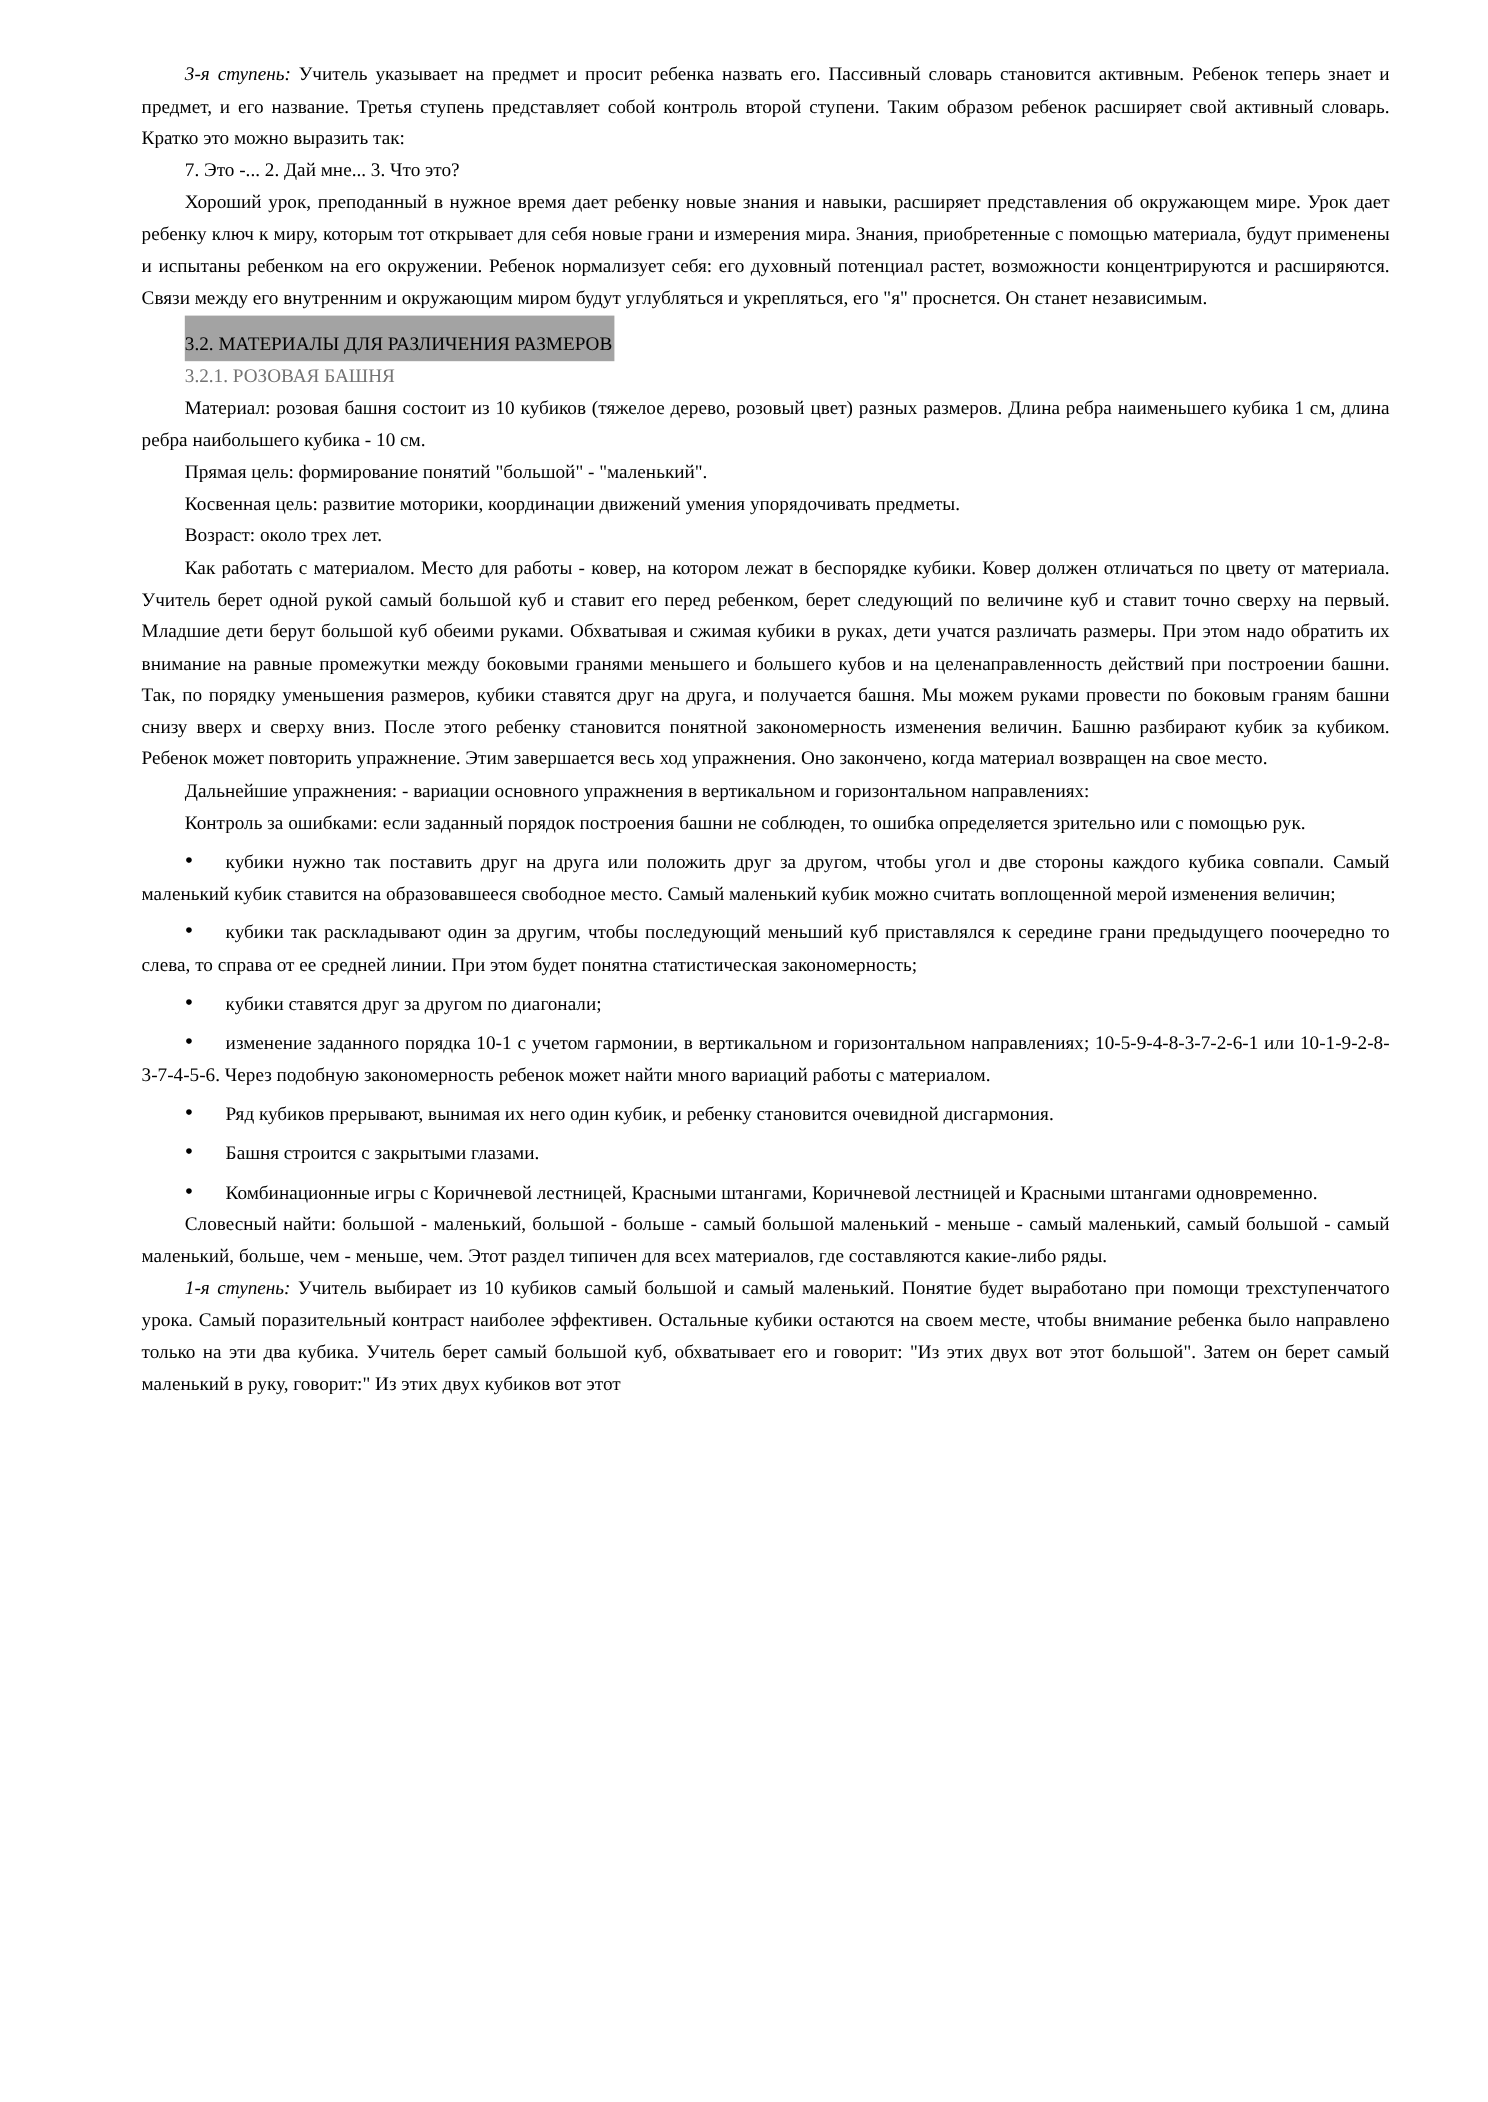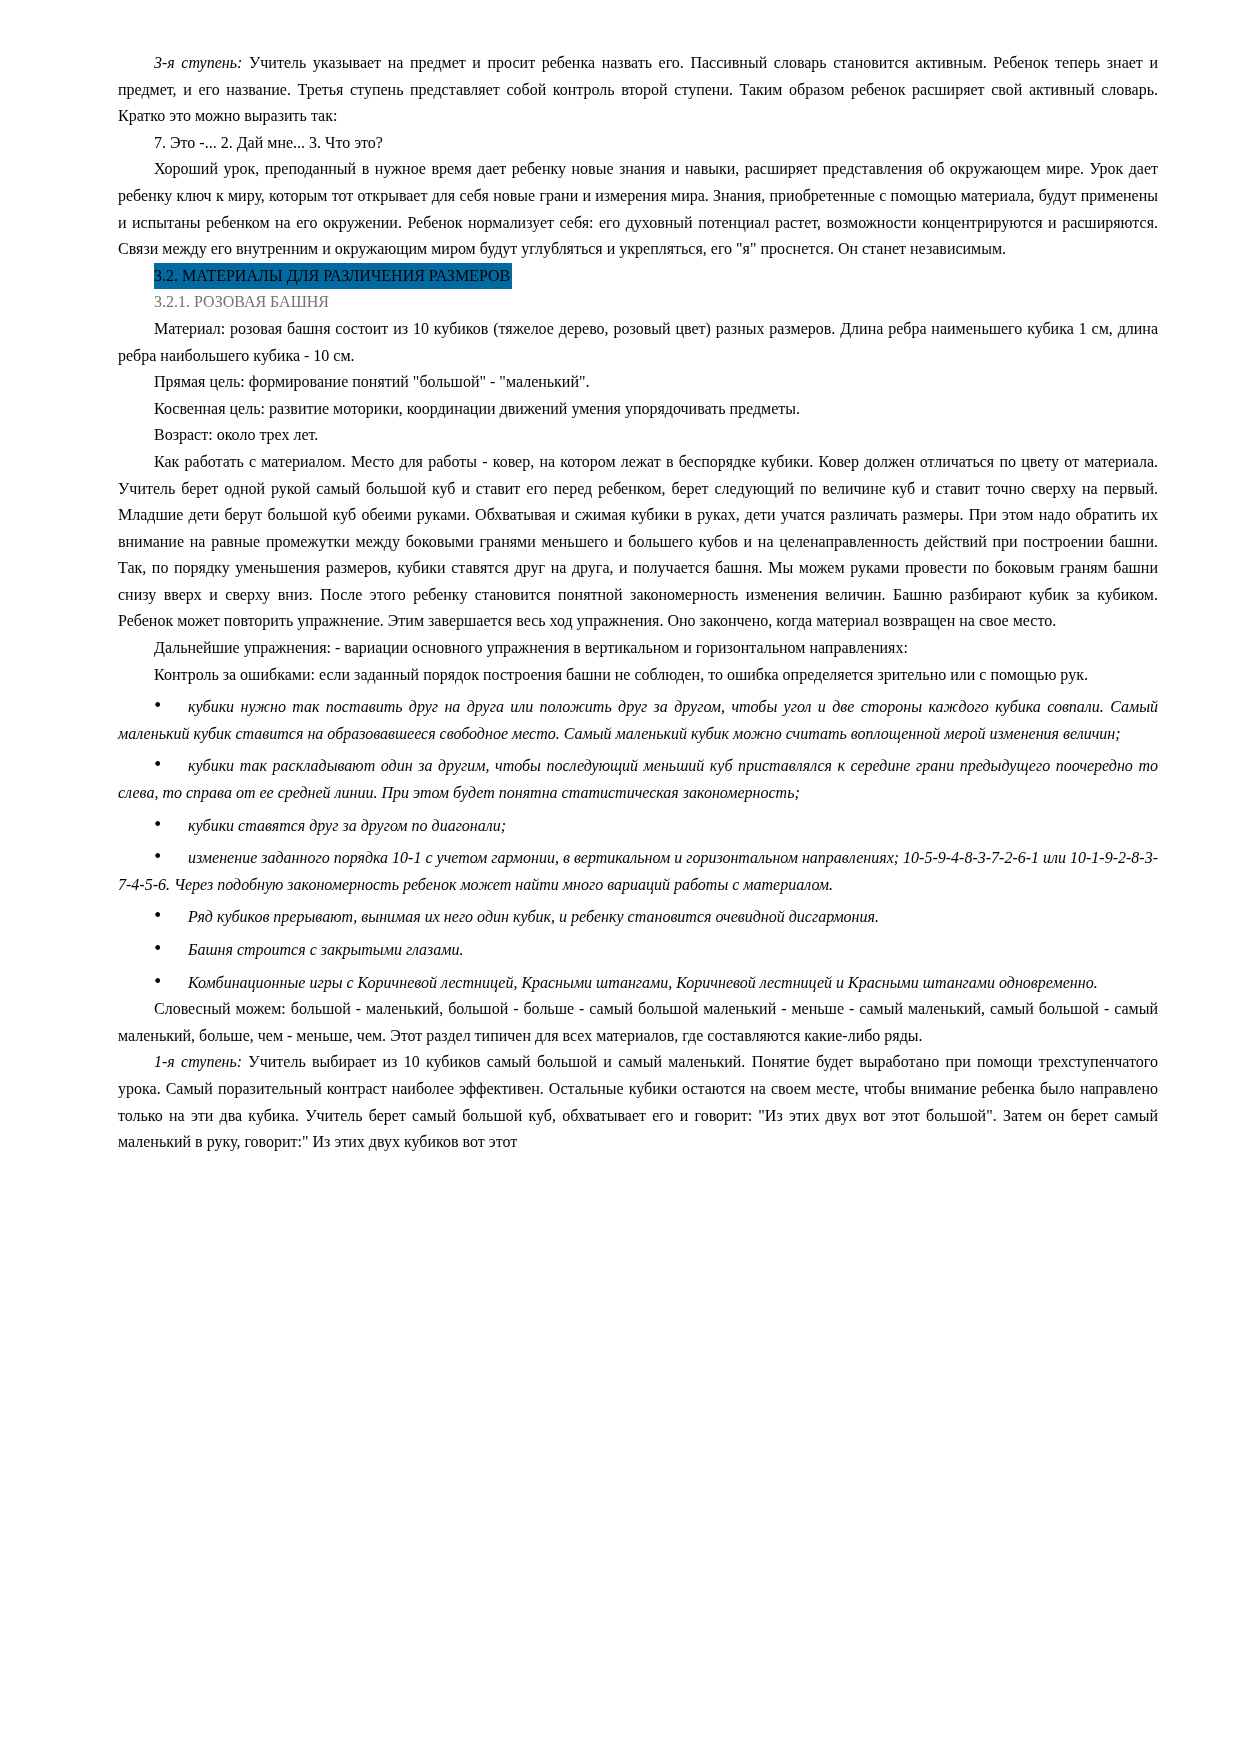--- a/index.html
+++ b/index.html
@@ -7,28 +7,27 @@
   .page {
     position: absolute; left: 118px; top: 50px; width: 1040px;
     font-family: "Liberation Serif", "DejaVu Serif", serif;
     font-size: 16px; line-height: 26.6px; color: #000;
     text-align: justify;
   }
   .p { margin: 0; text-indent: 36px; }
   .em { font-style: italic; }
   .u { }
   .h2 {
-    display: inline-block; background: #0369a1; margin-left: 36px;
-    padding: 0 2px 0 0; text-indent: 0;
+    display: inline-block; background: #a3a3a3; margin-left: 36px;
+    padding: 12px 2px 0 0; text-indent: 0;
   }
   .h3 { margin: 0; padding-left: 36px; color: #737373; }
   .bullet {
     margin: 0; text-indent: 36px; position: relative;
     padding-top: 4px;
-    font-style: italic;
   }
   .bullet .dot { display: inline-block; width: 34px; text-indent: 0; }
   .bullet .dot::before { content: "\2022"; font-size: 20px; }
 </style>
 </head>
 <body>
 
 <div class="page">
 
   <p class="p"><span class="em">3-я ступень:</span><span> Учитель указывает на предмет и просит ребенка назвать его. Пассивный словарь становится активным. Ребенок теперь знает и предмет, и его название. Третья ступень представляет собой контроль второй ступени. Таким образом ребенок расширяет свой активный словарь. Кратко это можно выразить так:</span></p>
@@ -56,17 +55,17 @@
   <p class="p"><span class="u">Контроль за ошибками:</span><span> если заданный порядок построения башни не соблюден, то ошибка определяется зрительно или с помощью рук.</span></p>
 
   <p class="bullet"><span class="dot"></span><span>кубики нужно так поставить друг на друга или положить друг за другом, чтобы угол и две стороны каждого кубика совпали. Самый маленький кубик ставится на образовавшееся свободное место. Самый маленький кубик можно считать воплощенной мерой изменения величин;</span></p>
   <p class="bullet"><span class="dot"></span><span>кубики так раскладывают один за другим, чтобы последующий меньший куб приставлялся к середине грани предыдущего поочередно то слева, то справа от ее средней линии. При этом будет понятна статистическая закономерность;</span></p>
   <p class="bullet"><span class="dot"></span><span>кубики ставятся друг за другом по диагонали;</span></p>
   <p class="bullet"><span class="dot"></span><span>изменение заданного порядка 10-1 с учетом гармонии, в вертикальном и горизонтальном направлениях; 10-5-9-4-8-3-7-2-6-1 или 10-1-9-2-8-3-7-4-5-6. Через подобную закономерность ребенок может найти много вариаций работы с материалом.</span></p>
   <p class="bullet"><span class="dot"></span><span>Ряд кубиков прерывают, вынимая их него один кубик, и ребенку становится очевидной дисгармония.</span></p>
   <p class="bullet"><span class="dot"></span><span>Башня строится с закрытыми глазами.</span></p>
   <p class="bullet"><span class="dot"></span><span>Комбинационные игры с Коричневой лестницей, Красными штангами, Коричневой лестницей и Красными штангами одновременно.</span></p>
 
-  <p class="p"><span class="u">Словесный можем:</span> <span class="u">большой - маленький, большой - больше - самый большой маленький - меньше - самый маленький, самый большой - самый маленький, больше, чем - меньше, чем. </span><span>Этот раздел типичен для всех материалов, где составляются какие-либо ряды.</span></p>
+  <p class="p"><span class="u">Словесный найти:</span> <span class="u">большой - маленький, большой - больше - самый большой маленький - меньше - самый маленький, самый большой - самый маленький, больше, чем - меньше, чем. </span><span>Этот раздел типичен для всех материалов, где составляются какие-либо ряды.</span></p>
 
   <p class="p"><span class="em">1-я ступень:</span><span> Учитель выбирает из 10 кубиков самый большой и самый маленький. Понятие будет выработано при помощи трехступенчатого урока. Самый поразительный контраст наиболее эффективен. Остальные кубики остаются на своем месте, чтобы внимание ребенка было направлено только на эти два кубика. Учитель берет самый большой куб, обхватывает его и говорит: "Из этих двух вот этот большой". Затем он берет самый маленький в руку, говорит:" Из этих двух кубиков вот этот</span></p>
 
 </div>
 
 </body></html>

